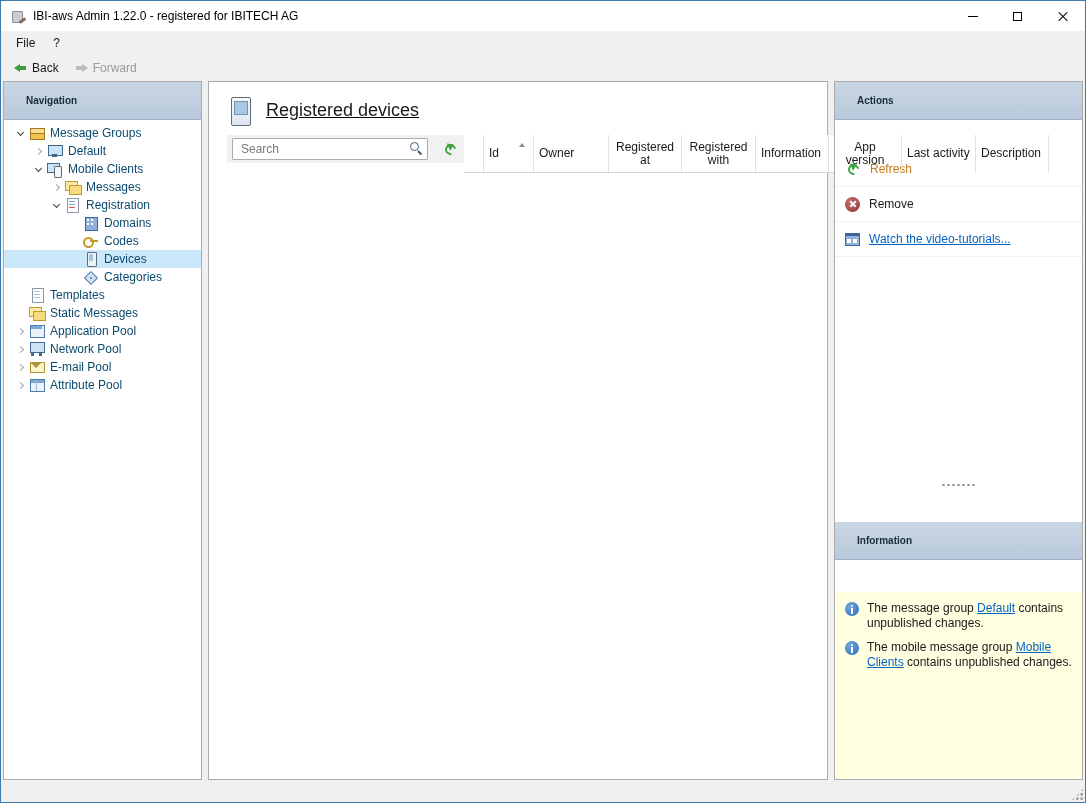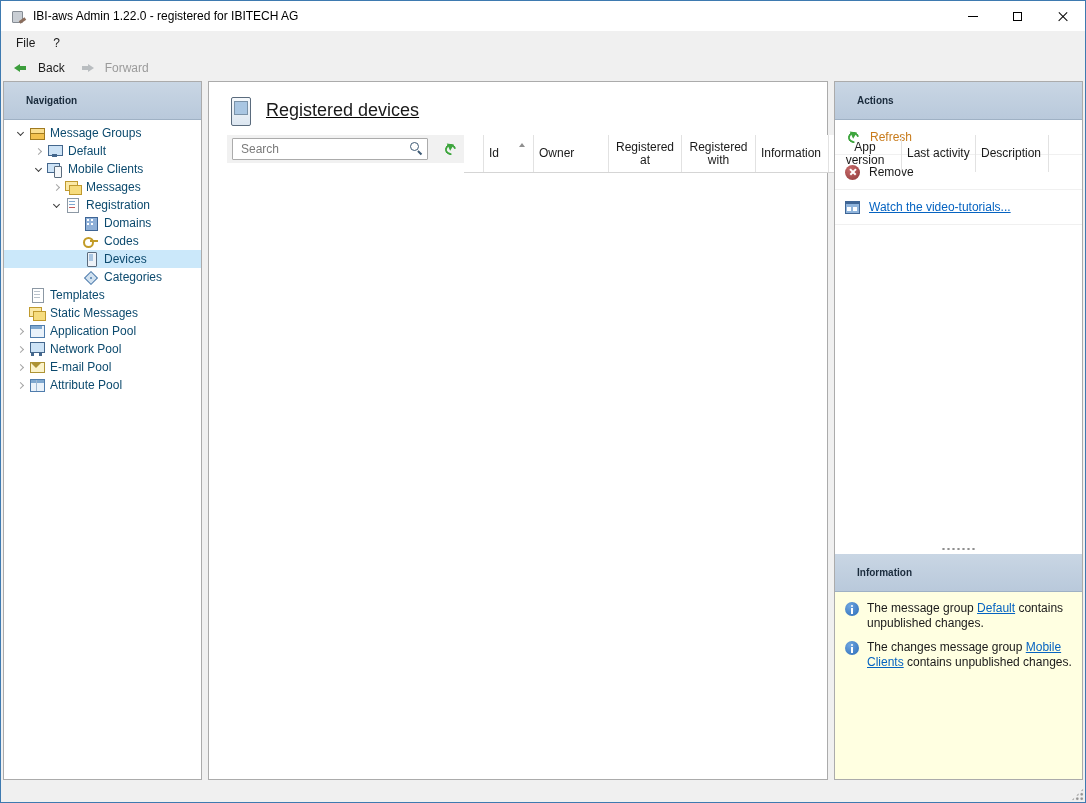--- a/index.html
+++ b/index.html
@@ -22,36 +22,36 @@
   .glyph-close { position:relative; width:12px; height:12px; }
   .glyph-close::before, .glyph-close::after { content:""; position:absolute; left:0; top:5.5px;
         width:12px; height:1.3px; background:#000; }
   .glyph-close::before { transform:rotate(45deg); }
   .glyph-close::after  { transform:rotate(-45deg); }
 
   
   .menubar { height:24px; display:flex; align-items:stretch; background:#F0F0F0; padding-left:6px; }
   .menu-item { padding:0 9px; display:flex; align-items:center; font-size:12px; color:#1A1A1A; }
   .toolbar { height:26px; display:flex; align-items:center; padding-left:6px; gap:2px; background:#F0F0F0; }
-  .tool-btn { display:flex; align-items:center; gap:11px; padding:2px 7px; font-size:12px; color:#1A1A1A; }
+  .tool-btn { display:flex; align-items:center; gap:5px; padding:2px 7px; font-size:12px; color:#1A1A1A; }
   .tool-btn.disabled { color:#9B9B9B; }
   .arrow { width:13px; height:13px; position:relative; }
   .arrow-left::before { content:""; position:absolute; left:0; top:2px; border-top:4.5px solid transparent;
         border-bottom:4.5px solid transparent; border-right:6px solid #3C9E3C; }
   .arrow-left::after { content:""; position:absolute; left:6px; top:4.5px; width:6px; height:4px; background:#3C9E3C; }
   .arrow-right::before { content:""; position:absolute; right:0; top:2px; border-top:4.5px solid transparent;
         border-bottom:4.5px solid transparent; border-left:6px solid #B9BDC0; }
   .arrow-right::after { content:""; position:absolute; left:1px; top:4.5px; width:6px; height:4px; background:#B9BDC0; }
 
   
   .content { flex:1; display:flex; gap:6px; padding:0 2px; min-height:0; }
   .panel { background:#FFF; border:1px solid #ABABAB; display:flex; flex-direction:column; min-height:0; }
   .panel-nav { width:199px; flex:none; }
   .panel-main { width:620px; flex:none; }
-  .panel-right { flex:1; }
+  .panel-right { flex:1;gap:32px; }
   .panel-header { height:38px; flex:none; background:linear-gradient(#C9D6E4,#B9C9DB);
         border-bottom:1px solid #9FB1C4; font-weight:bold; font-size:10px; color:#1A2B3C;
         display:flex; align-items:center; padding-left:22px; }
 
   
   .tree { padding-top:4px; font-size:12px; overflow:hidden; }
   .tree-row { height:18px; display:flex; align-items:center; cursor:default; white-space:nowrap; }
   .tree-row.selected { background:#CBE8FA; }
   .chev-box { width:17px; flex:none; display:flex; align-items:center; justify-content:center; }
   .chev { width:5px; height:5px; border-right:1.5px solid #646464; border-bottom:1.5px solid #646464; }
@@ -400,21 +400,21 @@
         </div>
       </div>
       <div class="panel-header">Information</div>
       <div class="info-body">
         <div class="info-note">
           <span class="icon-info"></span>
           <span><span>The message group </span><span class="note-link">Default</span><span> contains unpublished changes.</span></span>
         </div>
         <div class="info-note">
           <span class="icon-info"></span>
-          <span><span>The changes message group </span><span class="note-link">Mobile Clients</span><span> contains unpublished changes.</span></span>
+          <span><span>The mobile message group </span><span class="note-link">Mobile Clients</span><span> contains unpublished changes.</span></span>
         </div>
       </div>
     </div>
 
   </div>
 
   <div class="statusbar">
     <span class="resize-grip"></span>
   </div>
 

